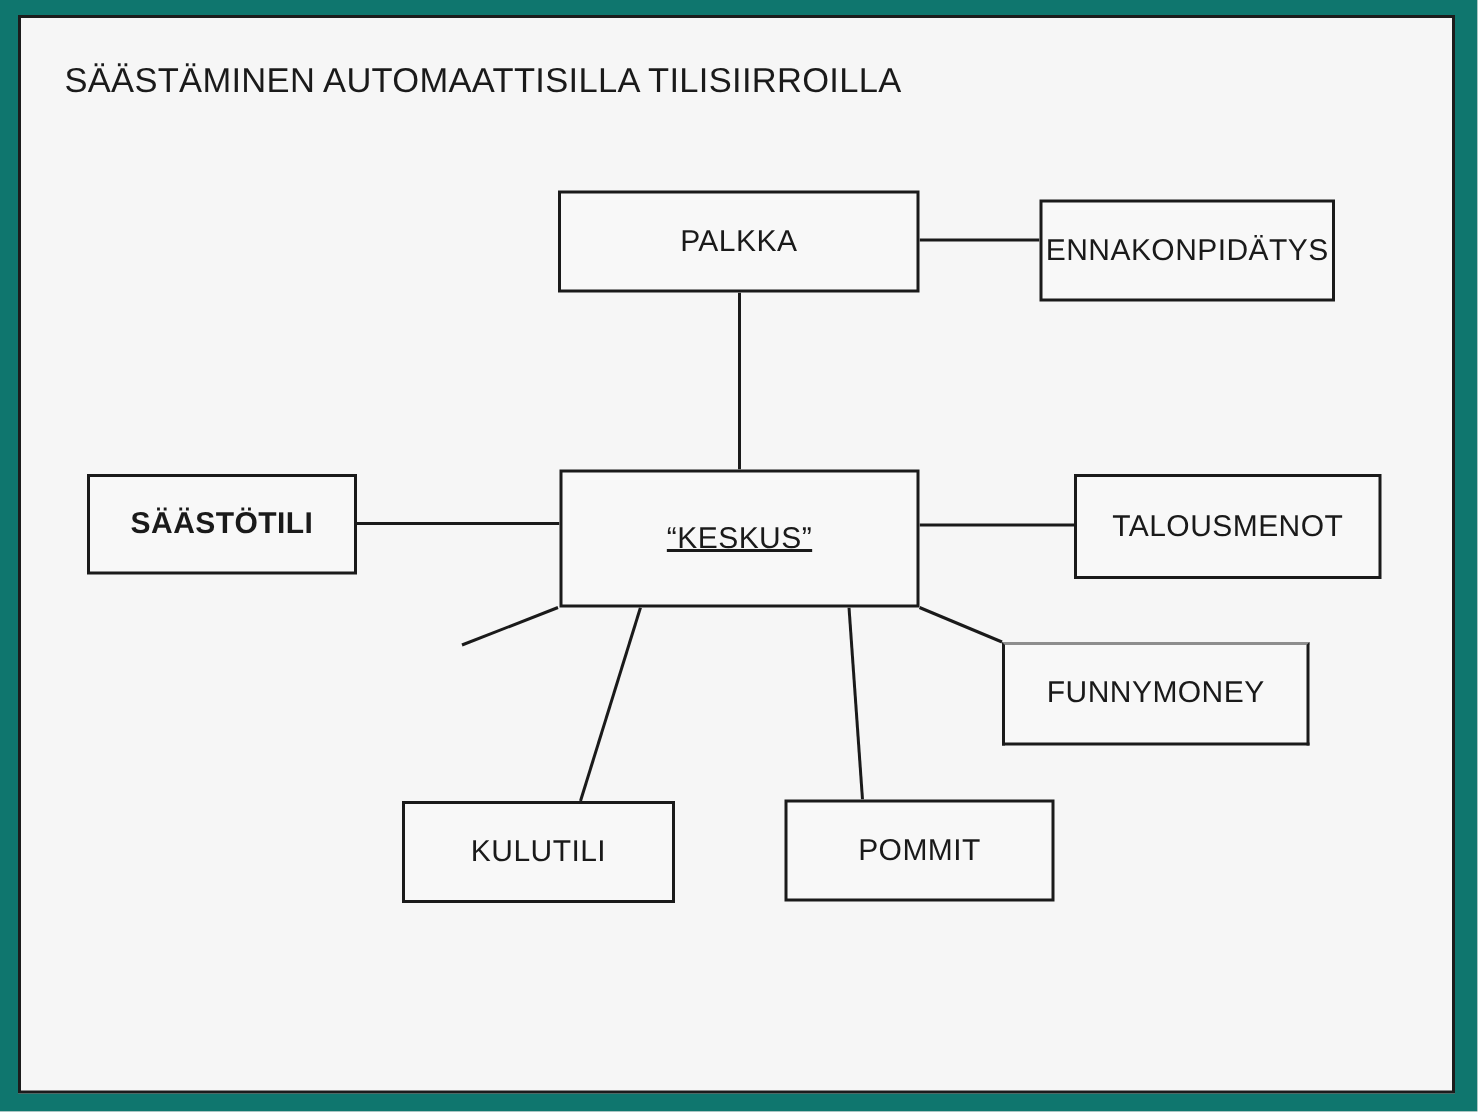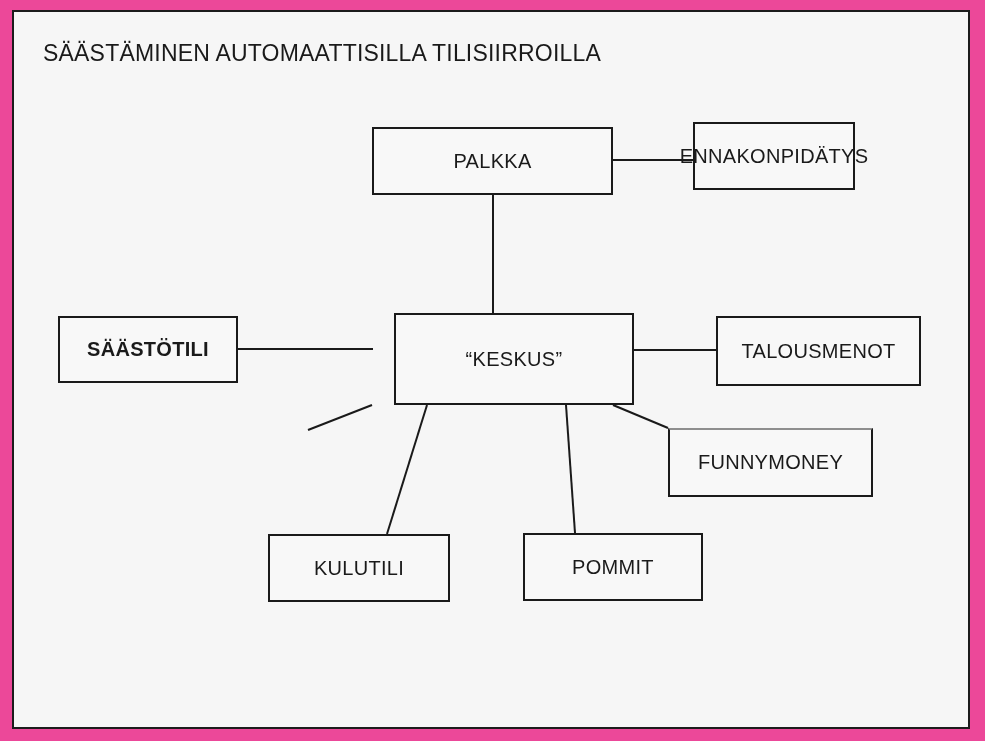--- a/index.html
+++ b/index.html
@@ -5,21 +5,21 @@
   html, body {
     margin: 0;
     padding: 0;
     background: #d9d9d9;
     font-family: "Liberation Sans", "DejaVu Sans", sans-serif;
   }
   .screen {
     position: relative;
     width: 985px;
     height: 741px;
-    background: #ec4899;
+    background: #0f766e;
     overflow: hidden;
   }
   .frame {
     position: absolute;
     left: 12px;
     top: 10px;
     width: 958px;
     height: 719px;
     box-sizing: border-box;
     border: 2px solid #1c1c1c;
@@ -50,23 +50,23 @@
     display: flex;
     align-items: center;
     justify-content: center;
     font-size: 20px;
     letter-spacing: 0.3px;
     color: #1a1a1a;
     text-align: right;
     white-space: nowrap;
   }
   #n-palkka        { left: 372px; top: 127px; width: 241px; height: 68px; }
-  #n-ennakonpidatys{ left: 693px; top: 122px; width: 162px; height: 68px; }
+  #n-ennakonpidatys{ left: 693px; top: 133px; width: 197px; height: 68px; }
   #n-saastotili    { left:  58px; top: 316px; width: 180px; height: 67px; font-weight: bold; }
-  #n-keskus        { left: 394px; top: 313px; width: 240px; height: 92px; }
+  #n-keskus        { left: 373px; top: 313px; width: 240px; height: 92px; text-decoration: underline; }
   #n-talousmenot   { left: 716px; top: 316px; width: 205px; height: 70px; }
   #n-sijoitukset   { left: 107px; top: 430px; width: 201px; height: 68px;
                      border-bottom-color: #9a9a9a; }
   #n-funnymoney    { left: 668px; top: 428px; width: 205px; height: 69px;
                      border-top-color: #8e8e8e; }
   #n-kulutili      { left: 268px; top: 534px; width: 182px; height: 68px; }
   #n-pommit        { left: 523px; top: 533px; width: 180px; height: 68px; }
 </style>
 </head>
 <body>

